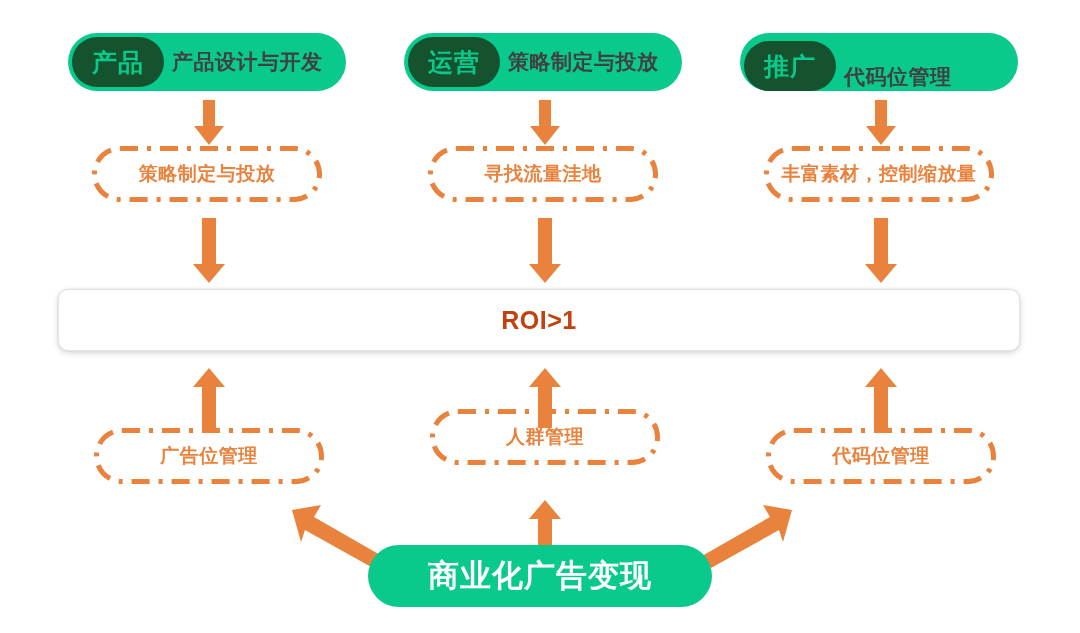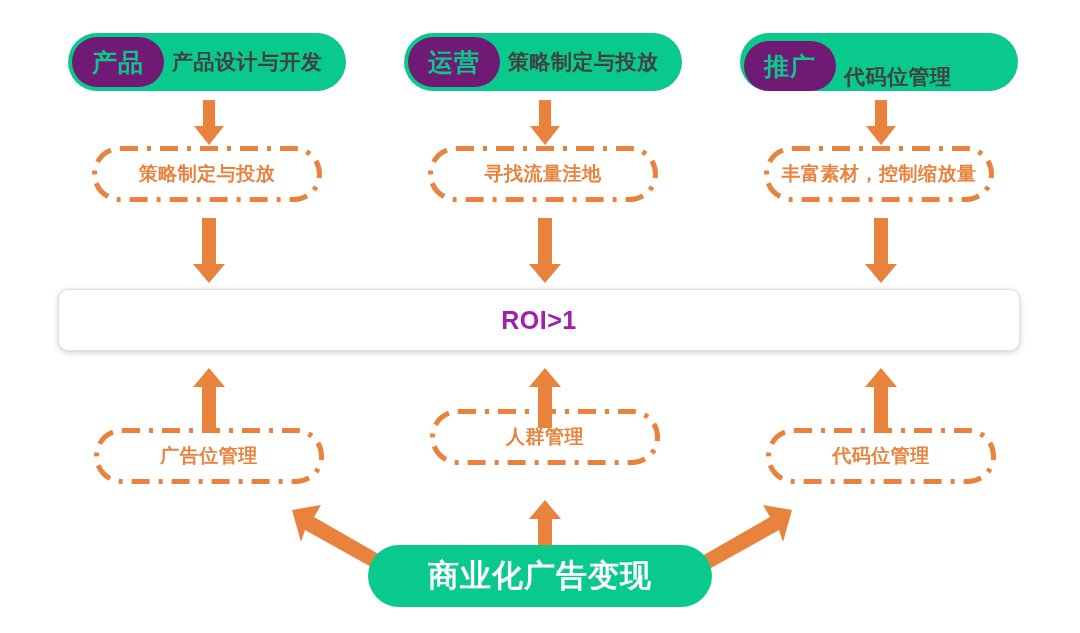--- a/index.html
+++ b/index.html
@@ -28,21 +28,21 @@
     background: #0ac98c;
     display: flex;
     align-items: center;
     box-sizing: border-box;
     padding-left: 4px;
   }
   .header-badge {
     width: 92px;
     height: 50px;
     border-radius: 25px;
-    background: #701a75;
+    background: #14532d;
     color: #0ac98c;
     font-size: 25px;
     font-weight: bold;
     display: flex;
     align-items: center;
     justify-content: center;
     letter-spacing: 1px;
     flex: none;
   }
   .header-text {
@@ -90,21 +90,21 @@
     background: #ffffff;
     border: 1px solid #e3e3e3;
     border-radius: 10px;
     box-shadow: 0 2px 6px rgba(0,0,0,0.16), 0 0 2px rgba(0,0,0,0.10);
     display: flex;
     align-items: center;
     justify-content: center;
     box-sizing: border-box;
   }
   #roi-bar .roi-text {
-    color: #a21caf;
+    color: #c2410c;
     font-size: 25px;
     font-weight: bold;
     letter-spacing: 0.5px;
   }
 
   
   #bottom-pill {
     position: absolute;
     left: 368px;
     top: 545px;

